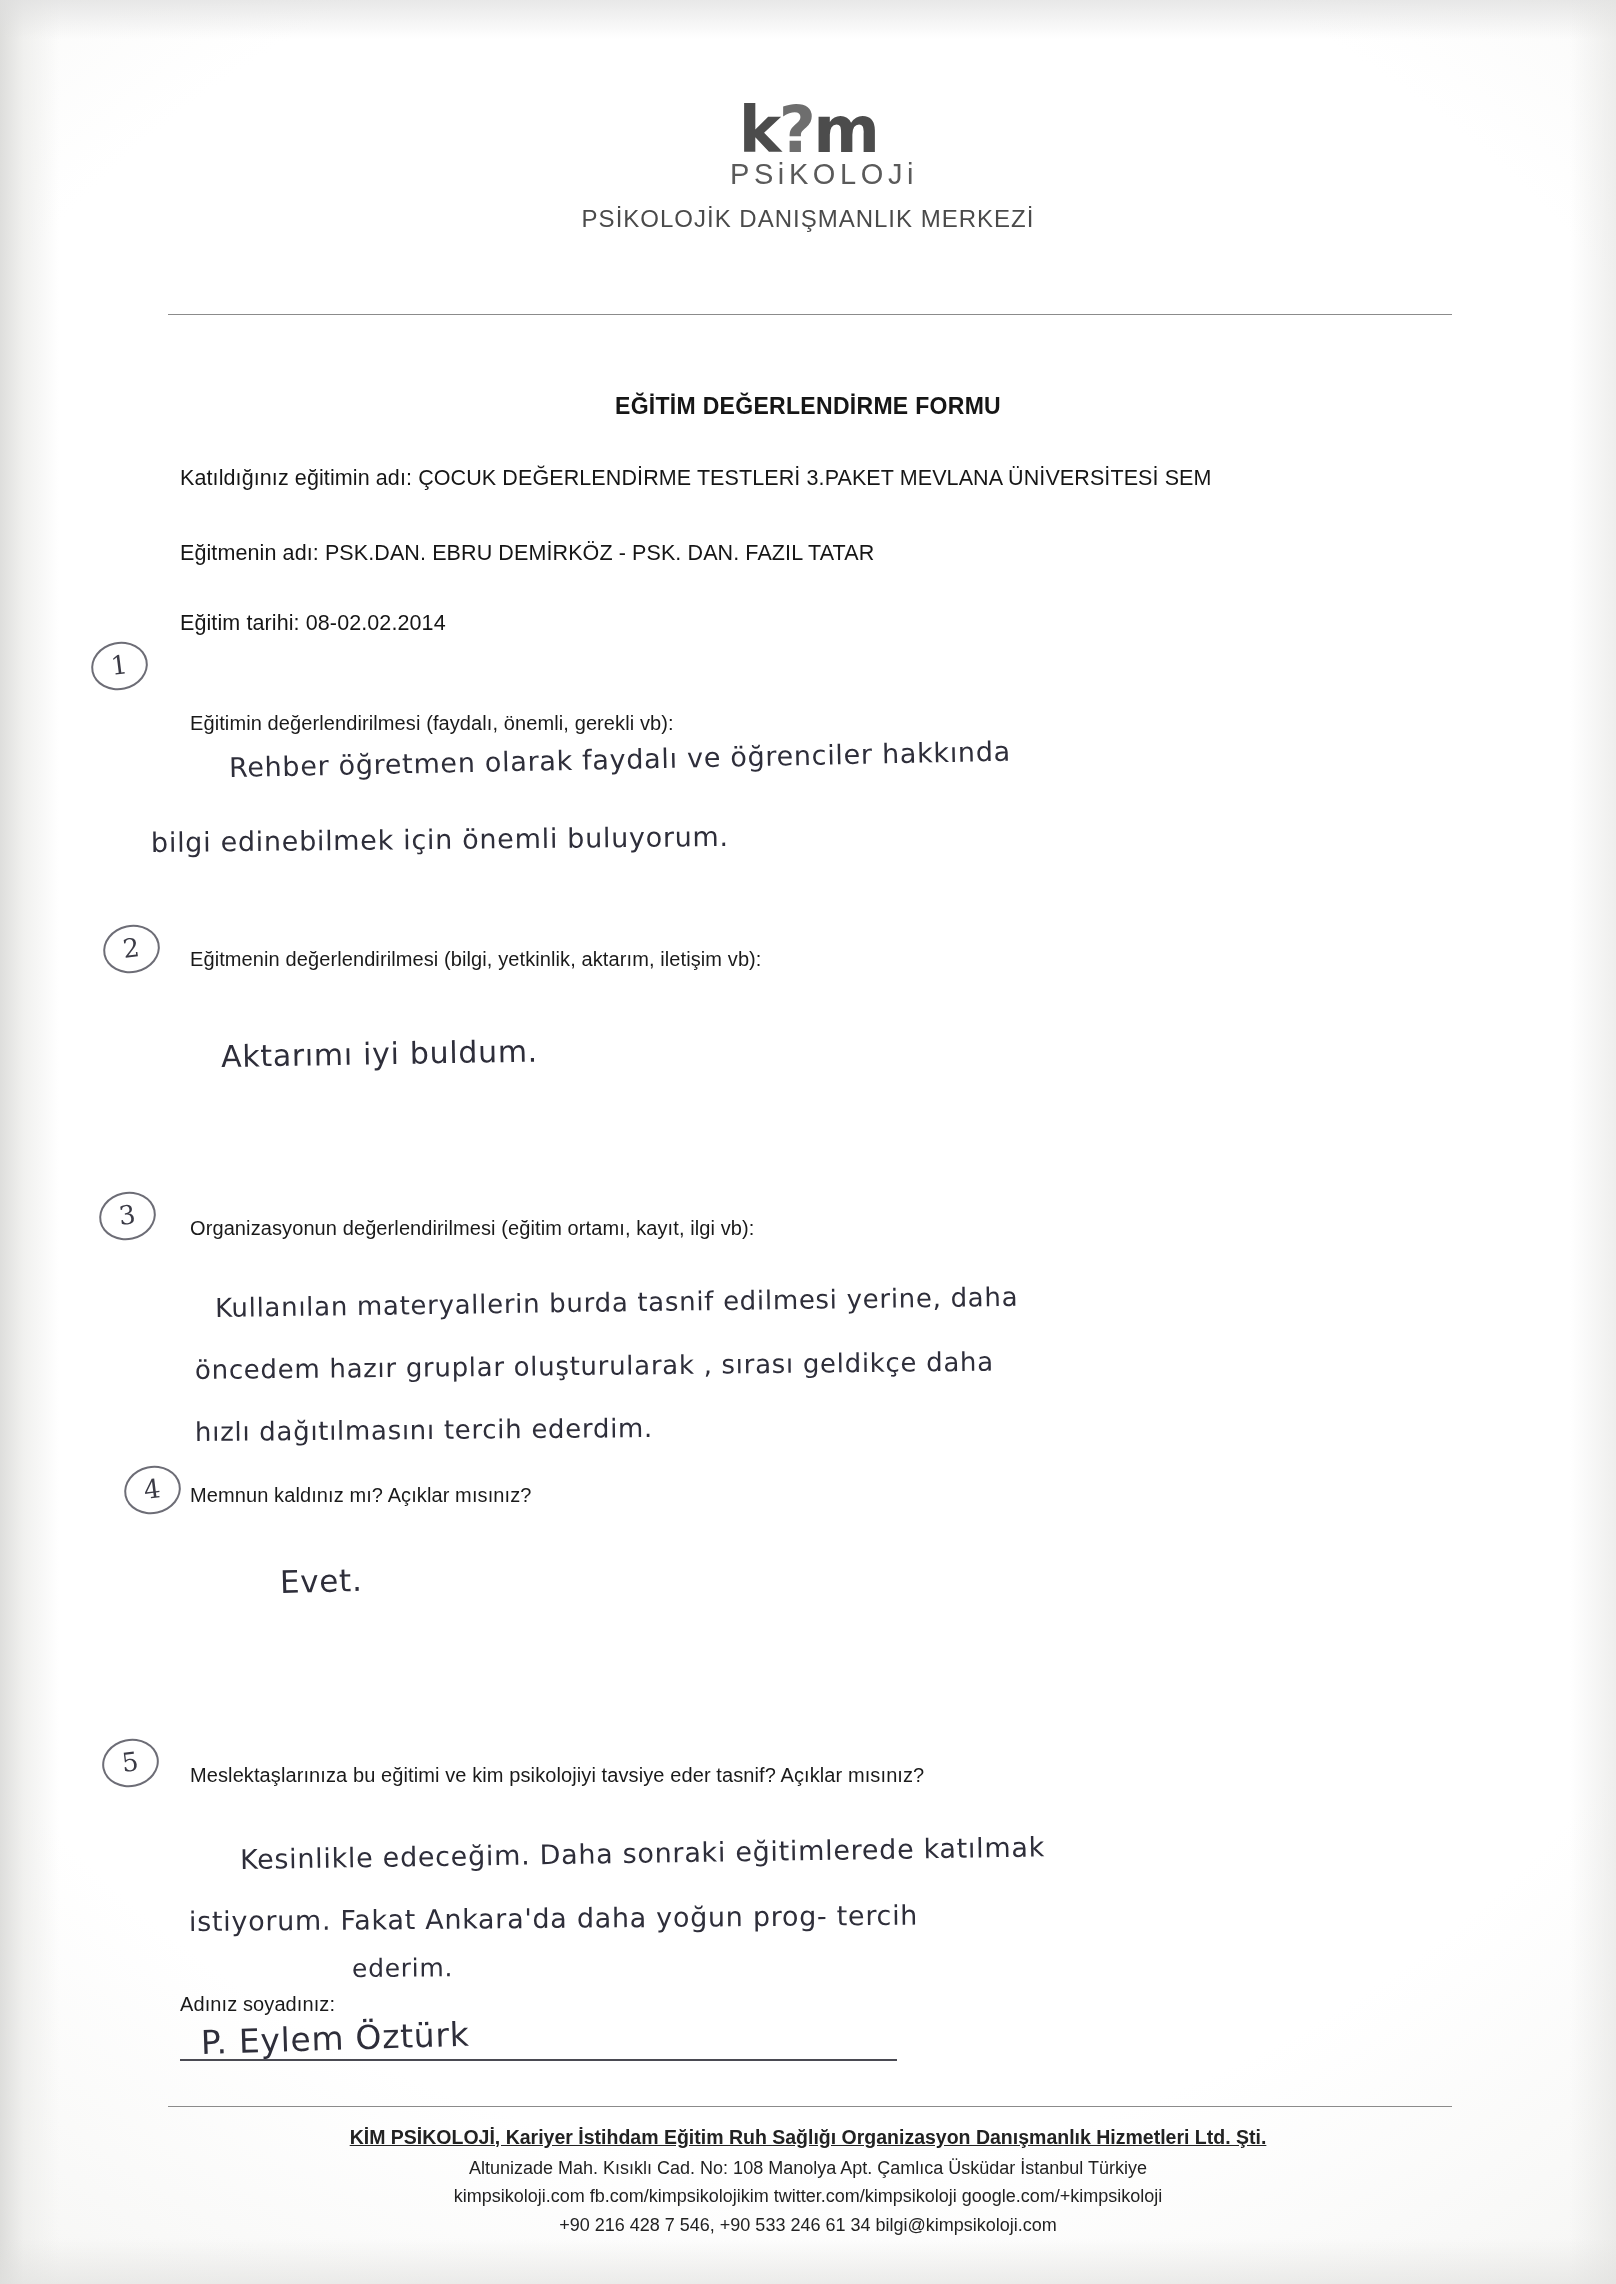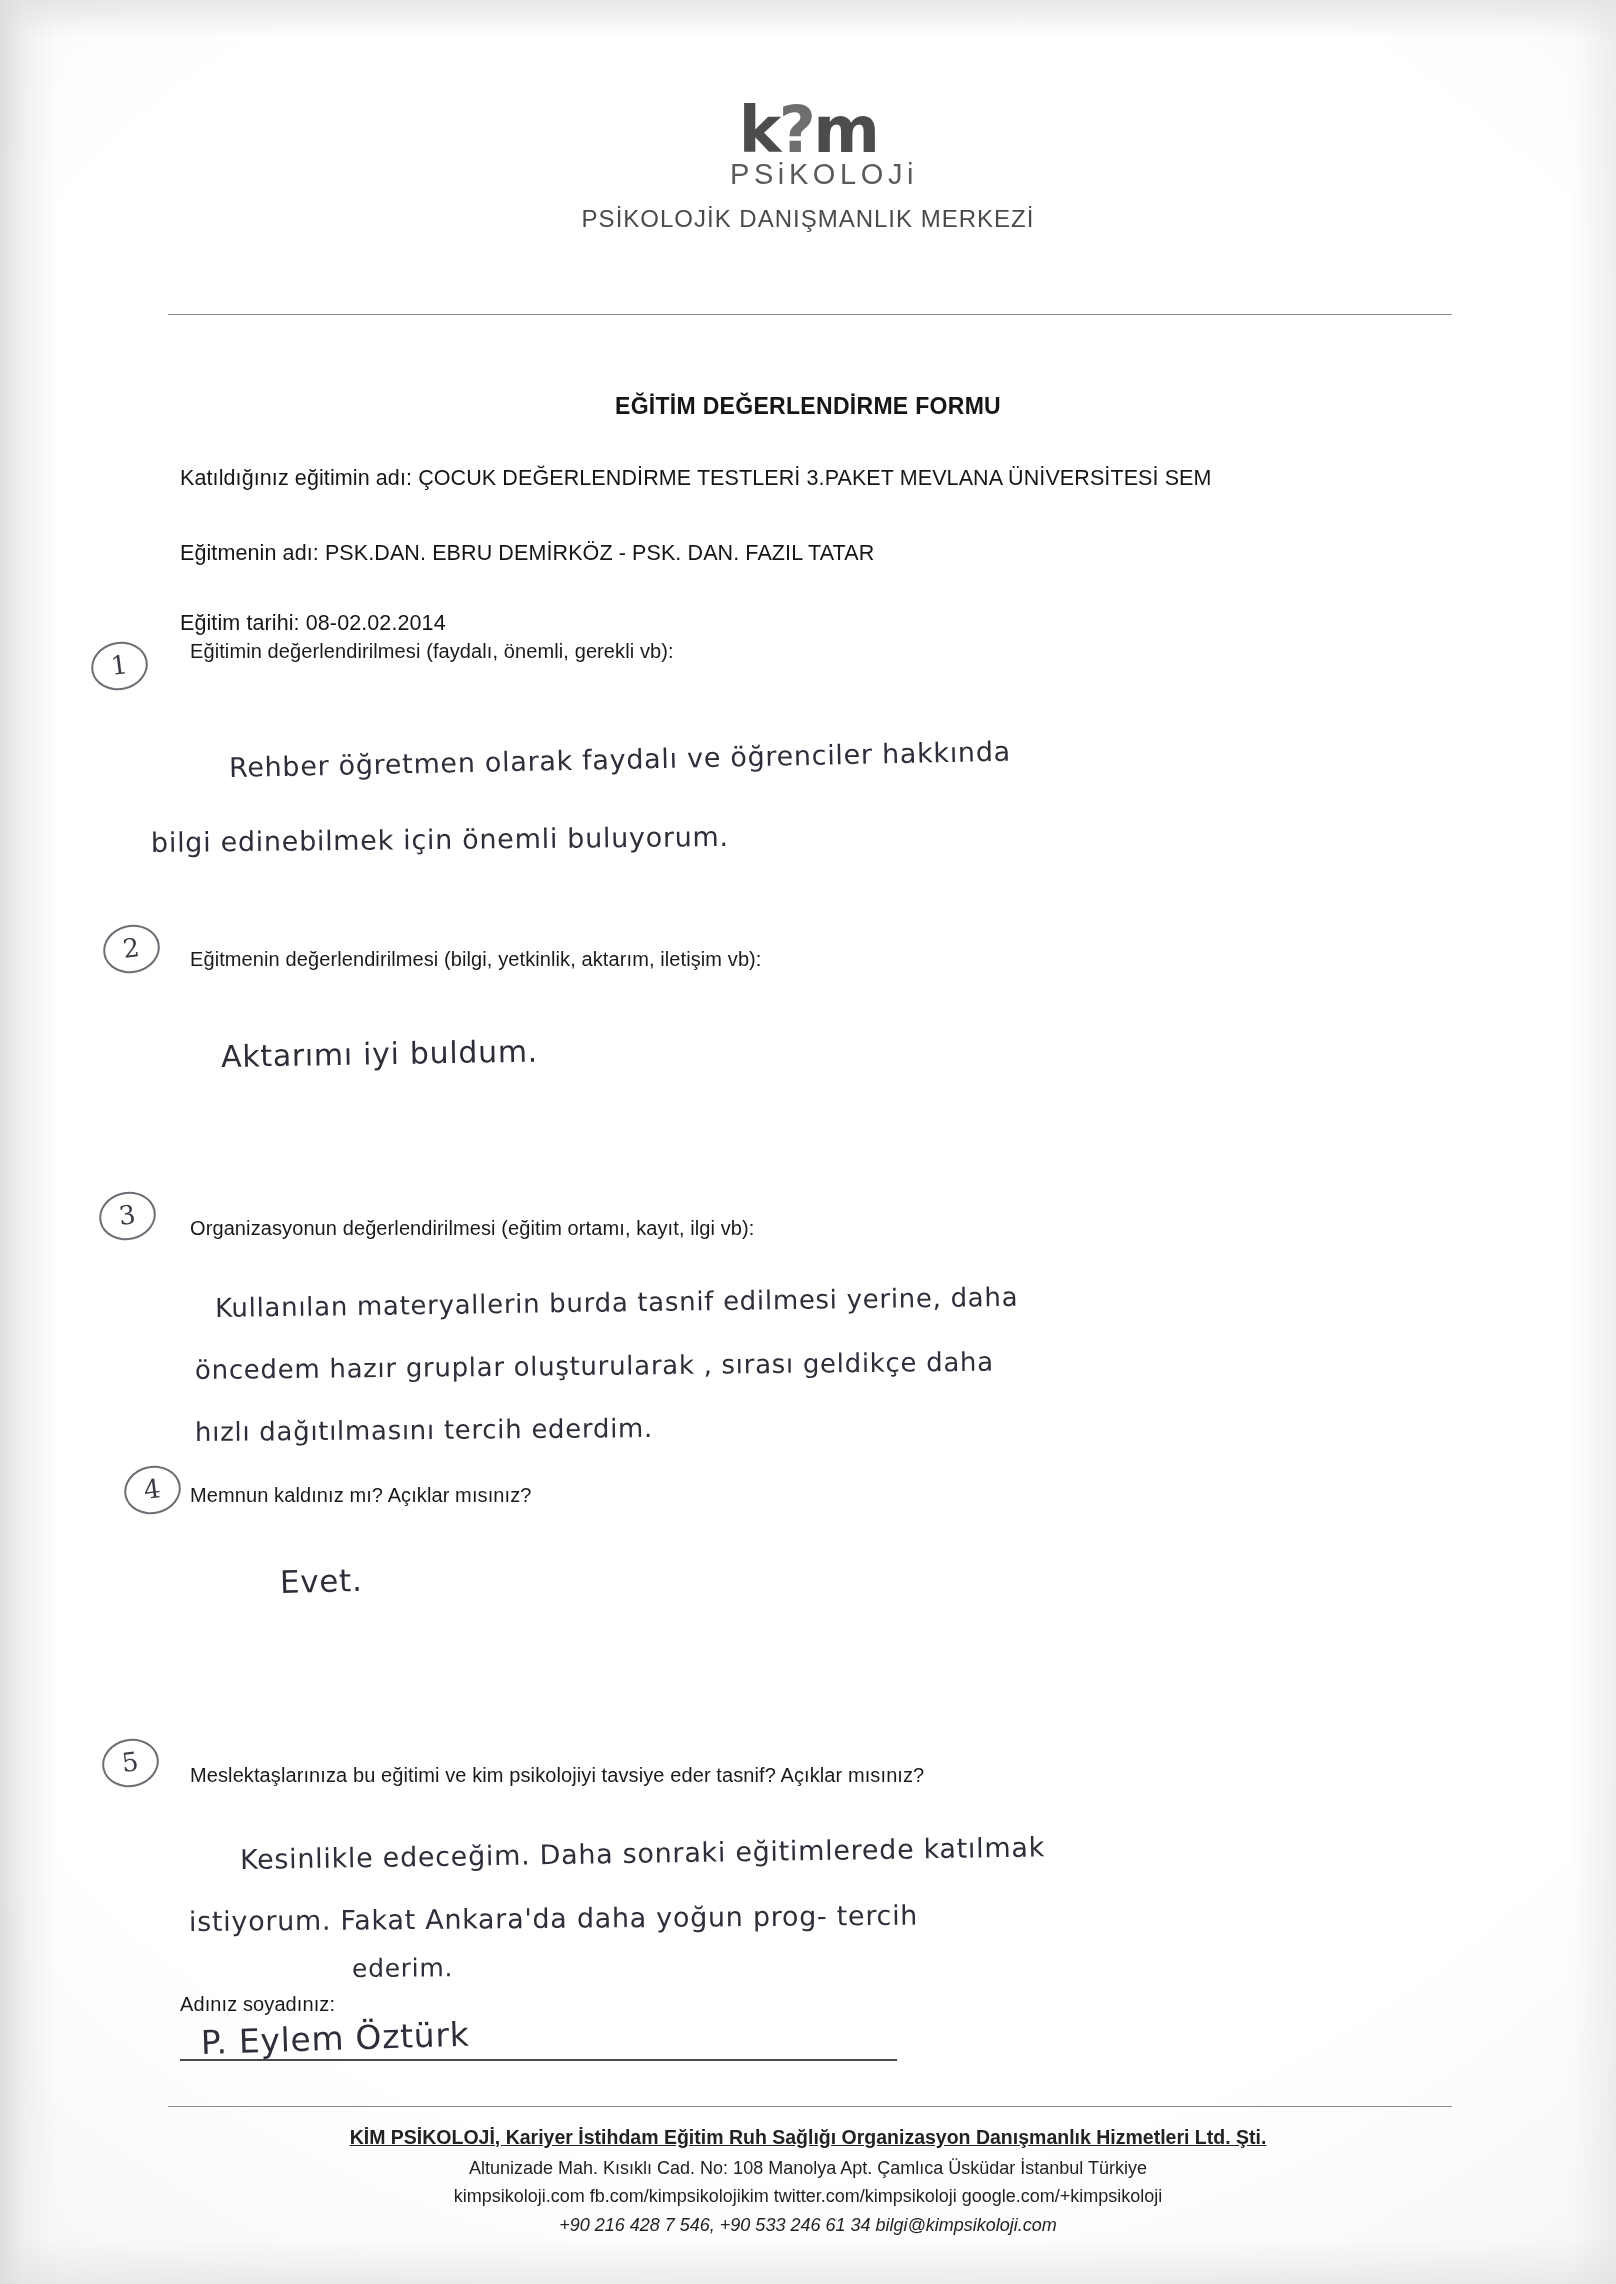--- a/index.html
+++ b/index.html
@@ -190,21 +190,21 @@
   .footer {
     position: absolute;
     left: 0;
     width: 100%;
     text-align: center;
     color: #222;
   }
   .footer-l1 { top: 2126px; font-size: 19.5px; font-weight: bold; text-decoration: underline; }
   .footer-l2 { top: 2158px; font-size: 18px; }
   .footer-l3 { top: 2186px; font-size: 18px; }
-  .footer-l4 { top: 2215px; font-size: 18px; font-style: italic; }
+  .footer-l4 { top: 2215px; font-size: 18px; }
 </style>
 </head>
 <body>
 
 <div class="page">
   <div class="scan-edge-left"></div>
   <div class="scan-edge-top"></div>
   <div class="scan-edge-right"></div>
   <div class="scan-edge-bottom"></div>
 </div>
@@ -219,21 +219,21 @@
 
   <div class="rule"></div>
 
   <div class="form-title">EĞİTİM DEĞERLENDİRME FORMU</div>
 
   <div class="line" style="top:466px">Katıldığınız eğitimin adı: ÇOCUK DEĞERLENDİRME TESTLERİ 3.PAKET MEVLANA ÜNİVERSİTESİ SEM</div>
   <div class="line" style="top:541px">Eğitmenin adı: PSK.DAN. EBRU DEMİRKÖZ - PSK. DAN. FAZIL TATAR</div>
   <div class="line" style="top:611px">Eğitim tarihi: 08-02.02.2014</div>
 
   <div class="qnum" style="left:91px; top:642px"><span>1</span></div>
-  <div class="q-line" style="top:640px">Eğitimin değerlendirilmesi (faydalı, önemli, gerekli vb):</div>
+  <div class="q-line" style="top:712px">Eğitimin değerlendirilmesi (faydalı, önemli, gerekli vb):</div>
   <div class="hand hw2" style="left:229px; top:752px; transform:rotate(-1.2deg)">Rehber öğretmen olarak faydalı ve öğrenciler hakkında</div>
   <div class="hand hw2" style="left:151px; top:827px; transform:rotate(-0.6deg)">bilgi edinebilmek için önemli buluyorum.</div>
 
   <div class="qnum" style="left:103px; top:925px"><span>2</span></div>
   <div class="q-line" style="top:948px">Eğitmenin değerlendirilmesi (bilgi, yetkinlik, aktarım, iletişim vb):</div>
   <div class="hand hw2" style="left:221px; top:1039px; transform:rotate(-1deg); font-size:30px">Aktarımı iyi buldum.</div>
 
   <div class="qnum" style="left:99px; top:1192px"><span>3</span></div>
   <div class="q-line" style="top:1217px">Organizasyonun değerlendirilmesi (eğitim ortamı, kayıt,  ilgi vb):</div>
   <div class="hand hw1" style="left:215px; top:1293px; transform:rotate(-0.8deg)">Kullanılan materyallerin burda tasnif edilmesi yerine, daha</div>

